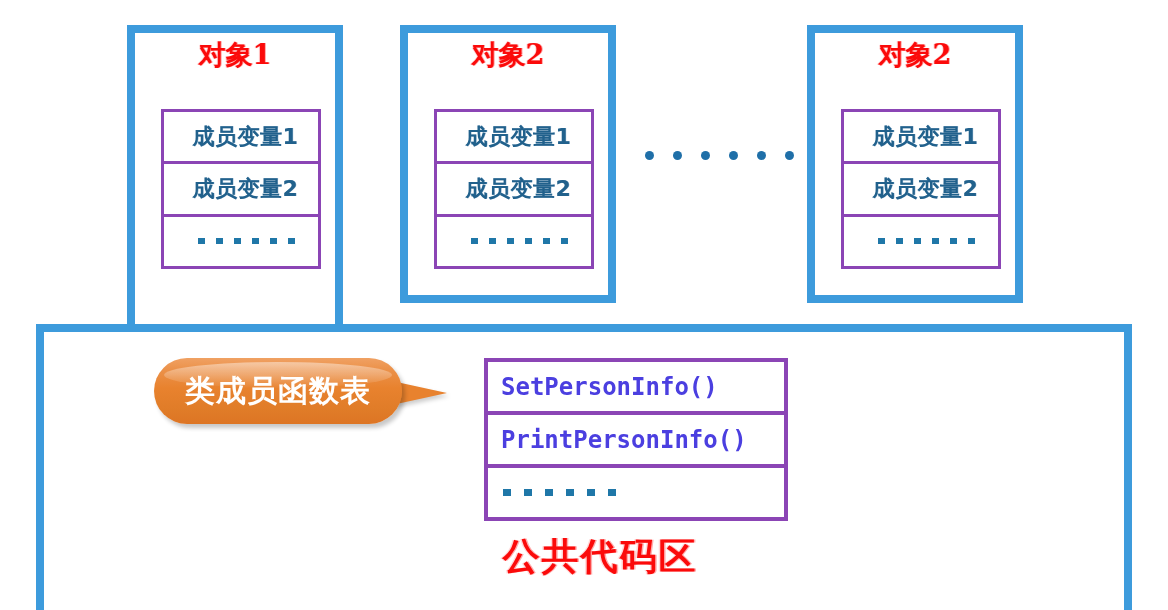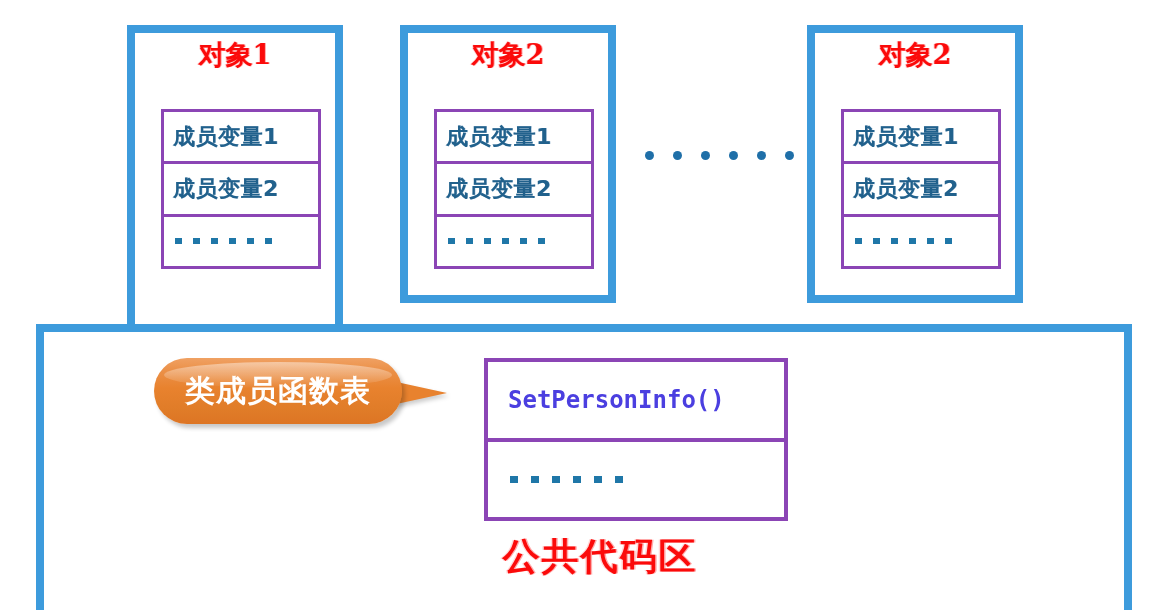--- a/index.html
+++ b/index.html
@@ -51,20 +51,21 @@
     display: flex;
     flex-direction: column;
   }
   .member-row {
     box-sizing: border-box;
     flex: 1 1 0;
     border-bottom: 3px solid #8b45b5;
     display: flex;
     align-items: center;
     padding-left: 9px;
+    justify-content: center;
   }
   .member-row:last-child {
     border-bottom: none;
   }
   .member-label {
     color: #21618c;
     font-family: "DejaVu Sans", "Liberation Sans", sans-serif;
     font-weight: bold;
     font-size: 22px;
     letter-spacing: 0.5px;
@@ -185,21 +186,21 @@
     background: #ffffff;
     display: flex;
     flex-direction: column;
   }
   .function-row {
     box-sizing: border-box;
     flex: 1 1 0;
     border-bottom: 4px solid #8b45b5;
     display: flex;
     align-items: center;
-    padding-left: 20px;
+    padding-left: 13px;
   }
   .function-row:last-child {
     border-bottom: none;
   }
   .function-label {
     color: #4b3fe0;
     font-family: "DejaVu Sans Mono", "Liberation Mono", monospace;
     font-weight: bold;
     font-size: 24px;
     letter-spacing: 0px;
@@ -306,20 +307,23 @@
       <div id="callout-body">
         <span id="callout-label">类成员函数表</span>
       </div>
     </div>
 
     <div id="function-table" style="left:440px; top:26px; width:304px; height:163px;">
       <div class="function-row">
         <span class="function-label">SetPersonInfo()</span>
       </div>
       <div class="function-row">
+        <span class="function-label">PrintPersonInfo()</span>
+      </div>
+      <div class="function-row">
         <span class="dots-square" style="gap:13px;">
           <i style="width:8px;height:7px;"></i>
             <i style="width:8px;height:7px;"></i>
             <i style="width:8px;height:7px;"></i>
             <i style="width:8px;height:7px;"></i>
             <i style="width:8px;height:7px;"></i>
             <i style="width:8px;height:7px;"></i>
         </span>
       </div>
     </div>

